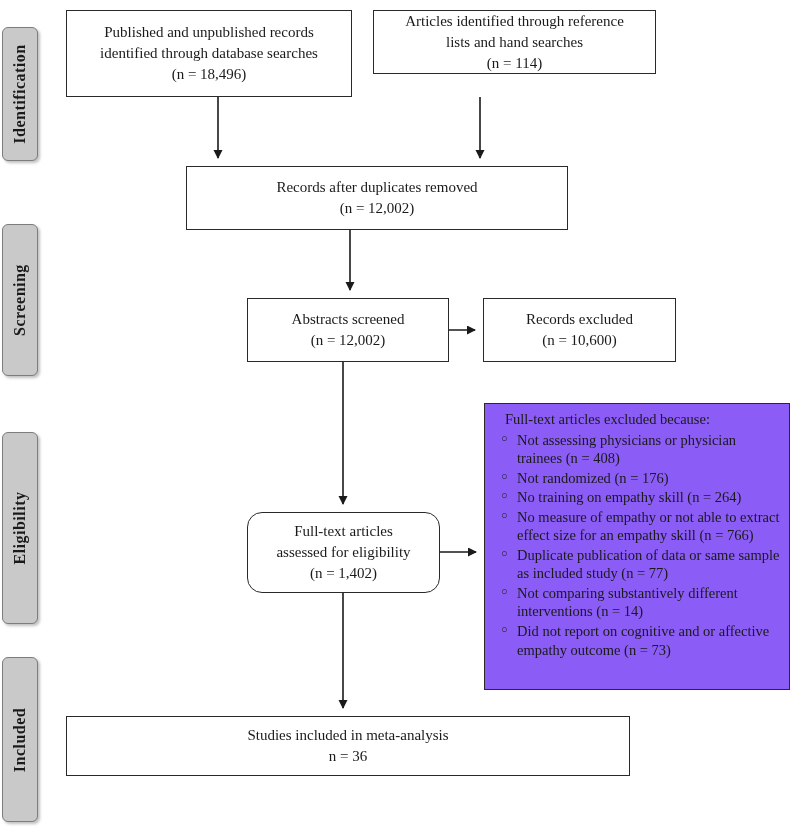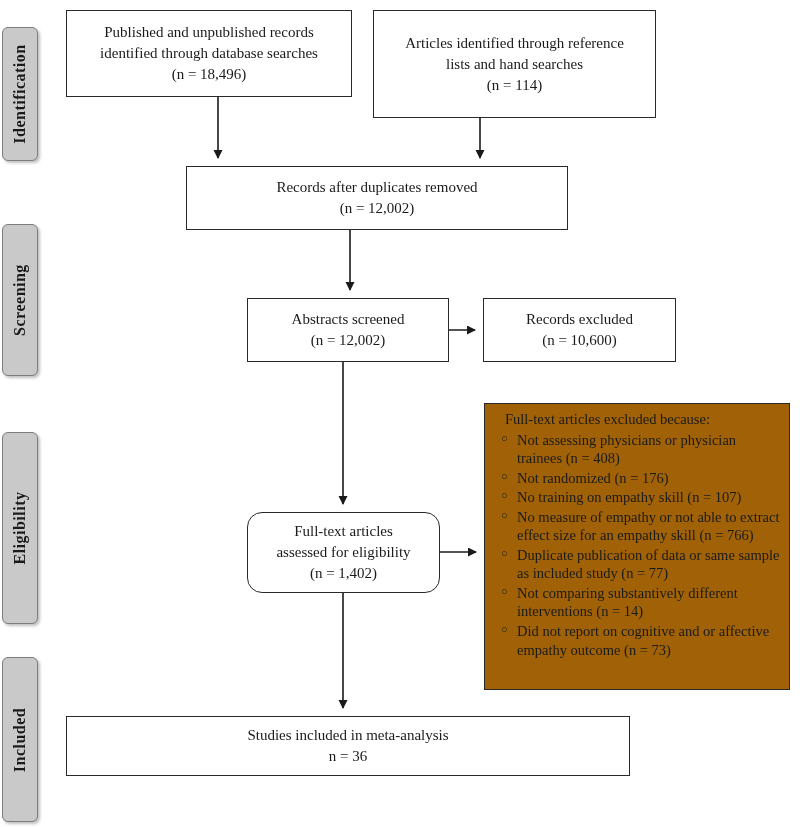--- a/index.html
+++ b/index.html
@@ -56,31 +56,31 @@
     flex-direction: column;
     align-items: center;
     justify-content: center;
     text-align: center;
     font-size: 15px;
     line-height: 1.4;
     box-sizing: border-box;
     padding: 4px 8px;
   }
   .box-database   { left: 66px;  top: 10px;  width: 286px; height: 87px; }
-  .box-reference  { left: 373px; top: 10px;  width: 283px; height: 108px; }
+  .box-reference  { left: 373px; top: 10px;  width: 283px; height: 64px; }
   .box-duplicates { left: 186px; top: 166px; width: 382px; height: 64px; }
   .box-abstracts  { left: 247px; top: 298px; width: 202px; height: 64px; }
   .box-recexcl    { left: 483px; top: 298px; width: 193px; height: 64px; }
   .box-fulltext   { left: 247px; top: 512px; width: 193px; height: 81px; border-radius: 15px; }
   .box-included   { left: 66px;  top: 716px; width: 564px; height: 60px; }
 
   .box-ftexcl {
     position: absolute;
     left: 484px; top: 403px; width: 306px; height: 287px;
-    background: #a16207;
+    background: #8b5cf6;
     border: 1.5px solid #2a2a2a;
     box-sizing: border-box;
     padding: 6px 8px 6px 10px;
     font-size: 14.5px;
     line-height: 1.28;
     text-align: left;
   }
   .box-ftexcl .ft-title {
     margin: 0 0 2px 10px;
   }
@@ -160,21 +160,21 @@
   <div class="box box-fulltext">
     <div>Full-text articles</div>
     <div>assessed for eligibility</div>
     <div>(n = 1,402)</div>
   </div>
 
   <div class="box-ftexcl">
     <div class="ft-title">Full-text articles excluded because:</div>
     <div class="ft-item">Not assessing physicians or physician trainees (n = 408)</div>
     <div class="ft-item">Not randomized (n = 176)</div>
-    <div class="ft-item">No training on empathy skill (n = 107)</div>
+    <div class="ft-item">No training on empathy skill (n = 264)</div>
     <div class="ft-item">No measure of empathy or not able to extract effect size for an empathy skill (n = 766)</div>
     <div class="ft-item">Duplicate publication of data or same sample as included study (n = 77)</div>
     <div class="ft-item">Not comparing substantively different interventions (n = 14)</div>
     <div class="ft-item">Did not report on cognitive and or affective empathy outcome (n = 73)</div>
   </div>
 
   <div class="box box-included">
     <div>Studies included in meta-analysis</div>
     <div>n = 36</div>
   </div>

